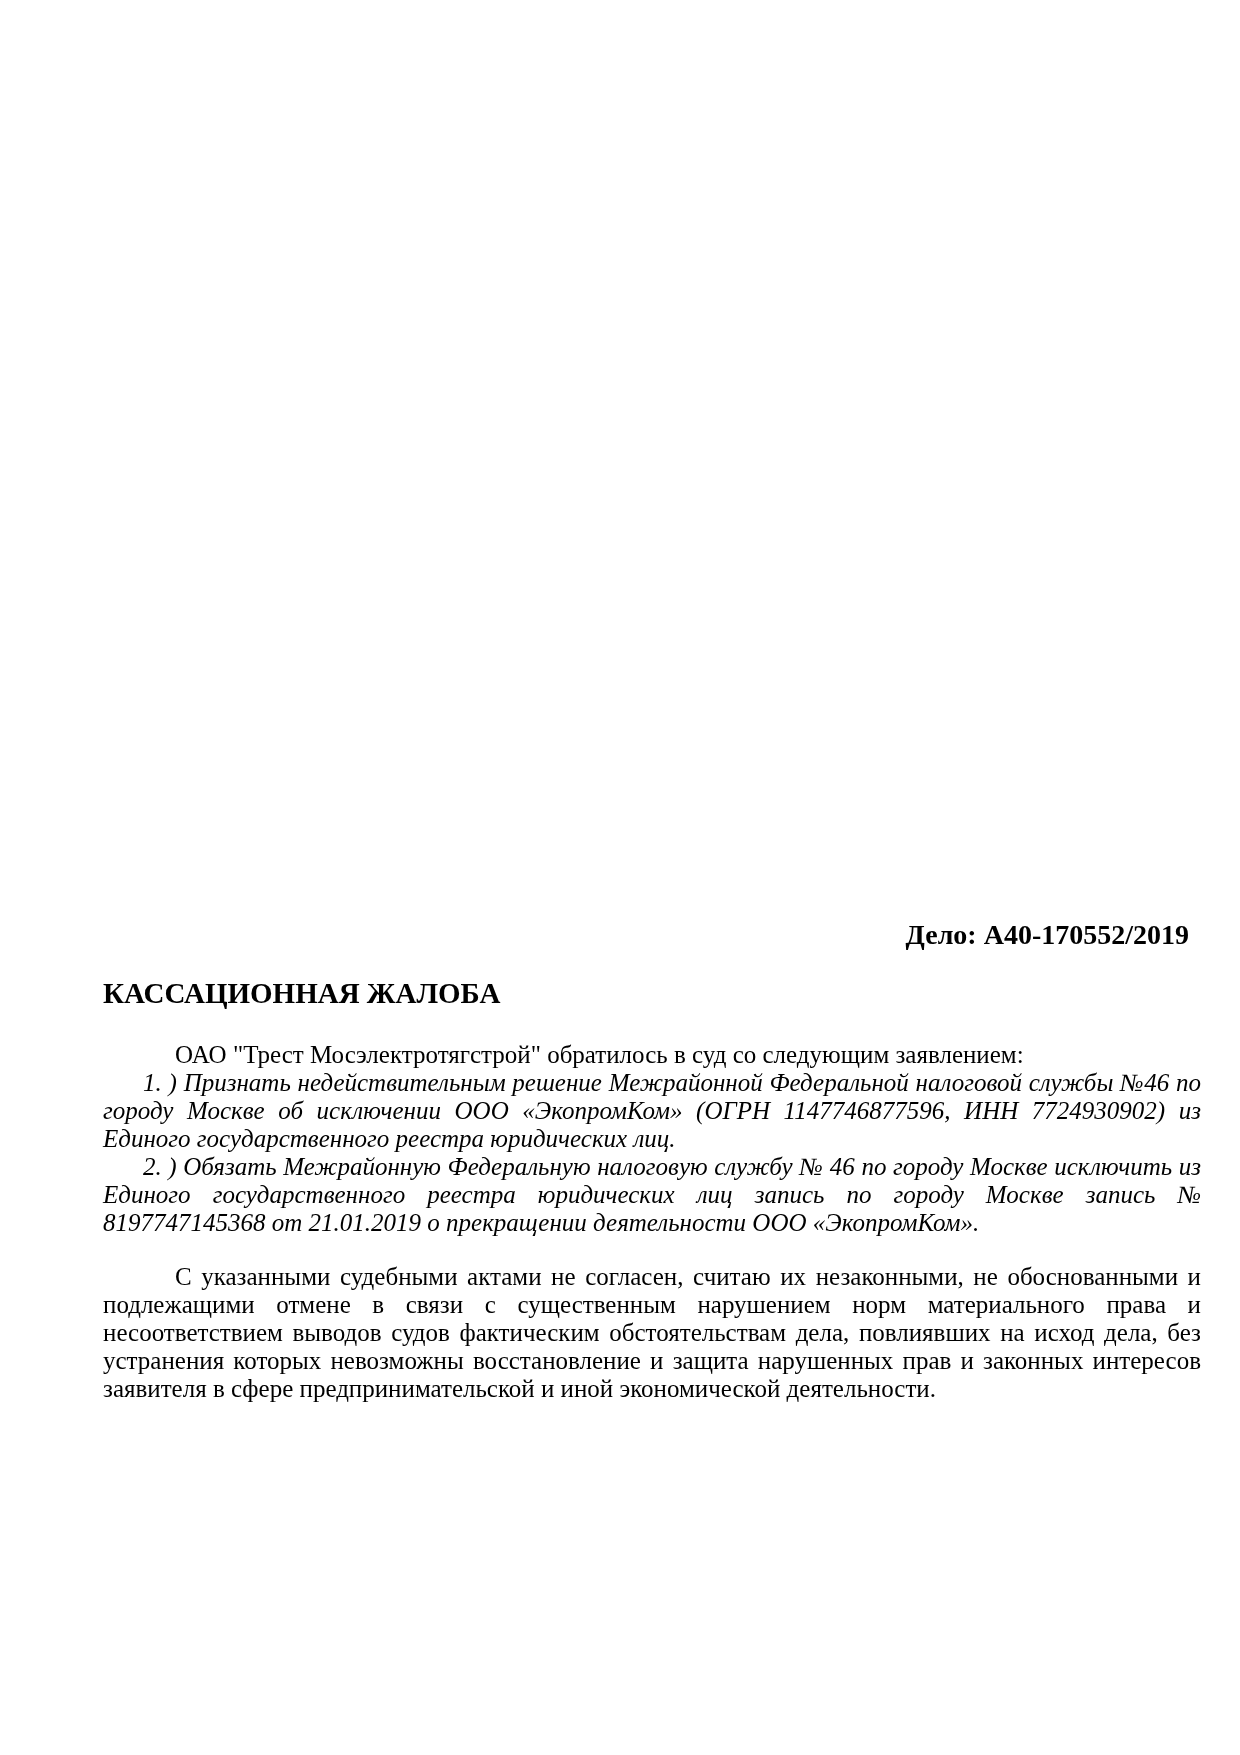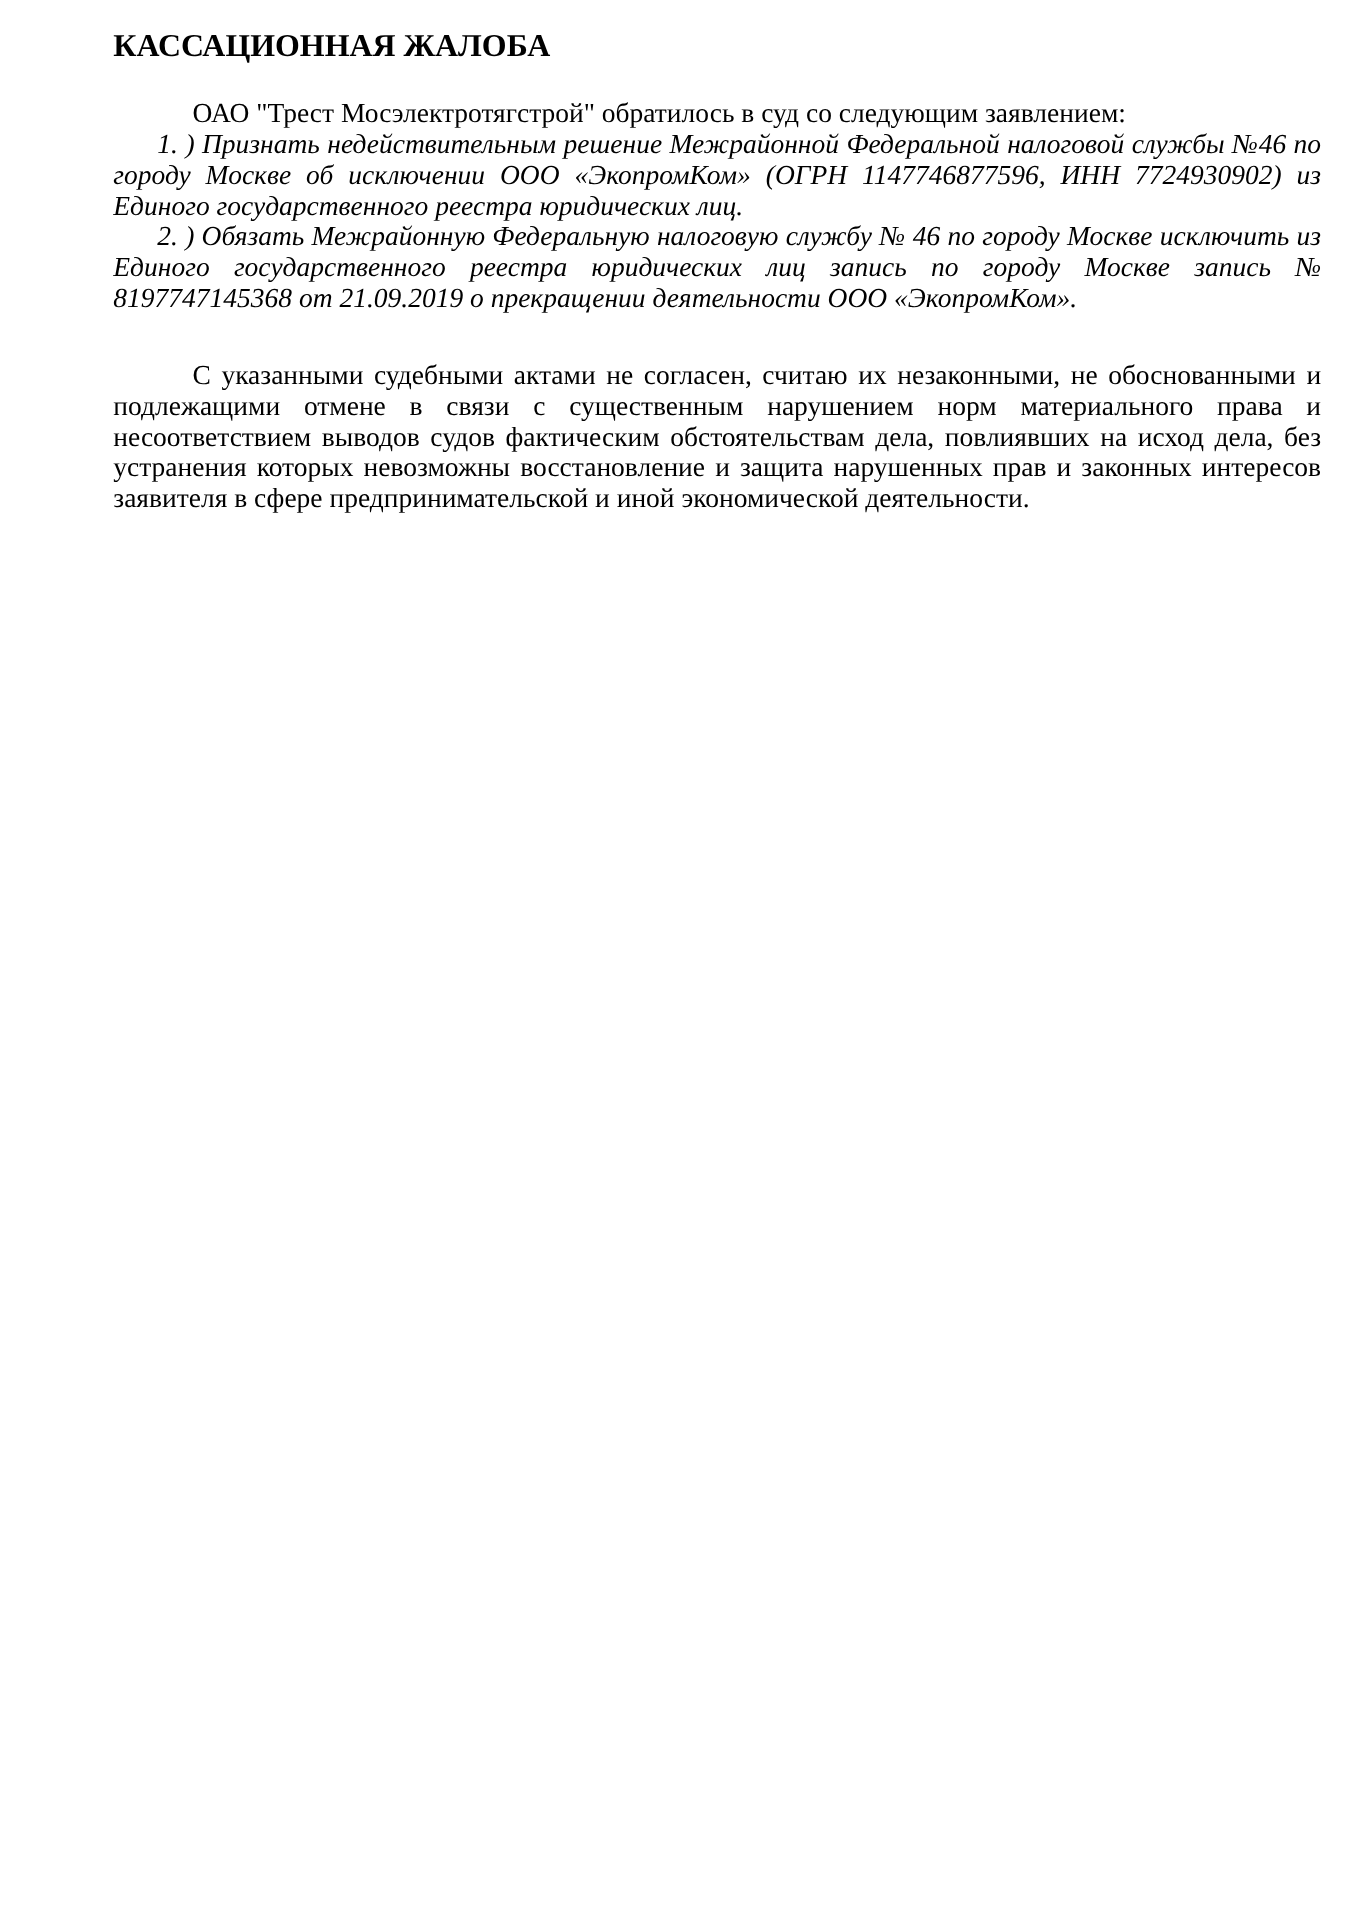--- a/index.html
+++ b/index.html
@@ -46,31 +46,32 @@
   }
   .para {
     margin: 0;
     text-indent: 72px;
   }
   .para.numbered {
     text-indent: 40px;
     font-style: italic;
   }
   .para.gap-before {
-    margin-top: 42px;
+    margin-top: 26px;
   }
 </style>
 </head>
 <body>
 
 <div class="page">
 
+  <div class="case-number">Дело: А40-170552/2019</div>
 
   <div class="doc-title">КАССАЦИОННАЯ ЖАЛОБА</div>
 
   <div class="body-text">
     <p class="para">ОАО "Трест Мосэлектротягстрой" обратилось в суд со следующим заявлением:</p>
     <p class="para numbered">1. ) Признать недействительным решение Межрайонной Федеральной налоговой службы №46 по городу Москве об исключении ООО «ЭкопромКом» (ОГРН 1147746877596, ИНН 7724930902) из Единого государственного реестра юридических лиц.</p>
-    <p class="para numbered">2. ) Обязать Межрайонную Федеральную налоговую службу № 46 по городу Москве исключить из Единого государственного реестра юридических лиц запись по городу Москве запись № 8197747145368 от 21.09.2019 о прекращении деятельности ООО «ЭкопромКом».</p>
+    <p class="para numbered">2. ) Обязать Межрайонную Федеральную налоговую службу № 46 по городу Москве исключить из Единого государственного реестра юридических лиц запись по городу Москве запись № 8197747145368 от 21.01.2019 о прекращении деятельности ООО «ЭкопромКом».</p>
     <p class="para gap-before">С указанными судебными актами не согласен, считаю их незаконными, не обоснованными и подлежащими отмене в связи с существенным нарушением норм материального права и несоответствием выводов судов фактическим обстоятельствам дела, повлиявших на исход дела, без устранения которых невозможны восстановление и защита нарушенных прав и законных интересов заявителя в сфере предпринимательской и иной экономической деятельности.</p>
   </div>
 
 </div>
 
 </body></html>

